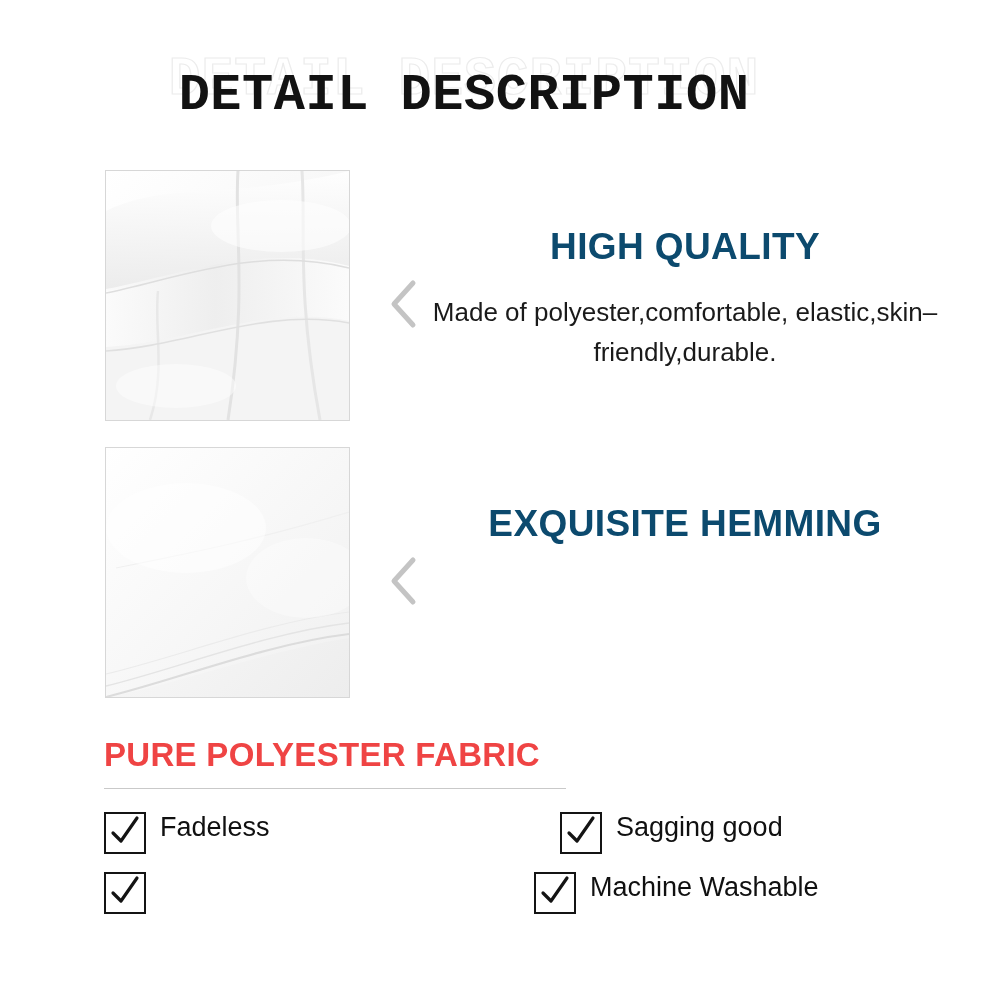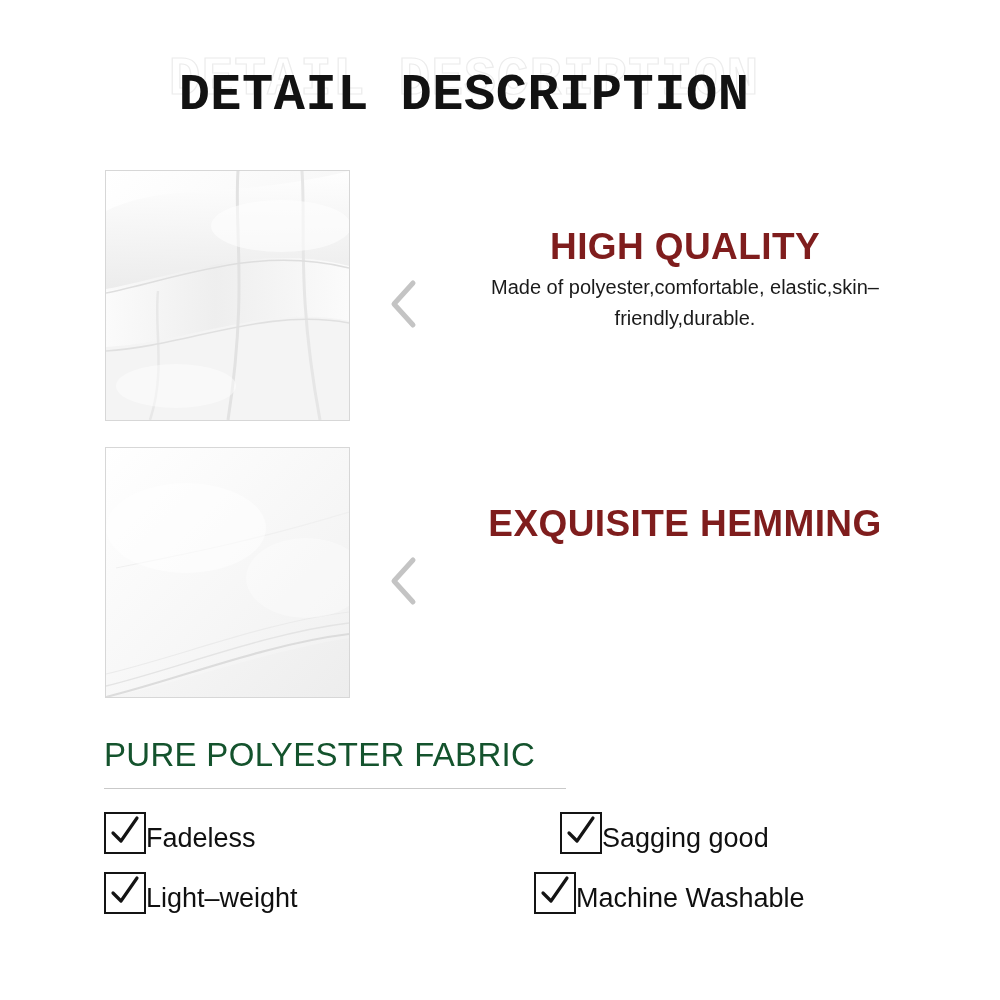--- a/index.html
+++ b/index.html
@@ -84,69 +84,70 @@
   .feature-text {
     position: absolute;
     left: 430px;
     width: 510px;
     text-align: center;
   }
   .feature-title {
     font-size: 37px;
     font-weight: 700;
     letter-spacing: 0.4px;
-    color: #7f1d1d;
+    color: #0c4a6e;
     white-space: nowrap;
   }
   .feature-desc {
-    margin-top: 4px;
-    font-size: 20px;
+    margin-top: 24px;
+    font-size: 26px;
     line-height: 1.55;
     color: #1a1a1a;
     font-weight: 400;
   }
   .r1-text { top: 56px; }
   .r2-text { top: 320px; }
 
   
   .bottom {
     position: absolute;
     left: 0;
     top: 736px;
     width: 1000px;
   }
   .bottom-title {
     position: absolute;
     left: 104px;
     top: 0;
     font-size: 33px;
-    font-weight: 400;
+    font-weight: 700;
     letter-spacing: 0.3px;
-    color: #14532d;
+    color: #ef4444;
     white-space: nowrap;
   }
   .bottom-rule {
     position: absolute;
     left: 104px;
     top: 52px;
     width: 462px;
     height: 1px;
     background: #c9c9c9;
   }
 
   .check-grid {
     position: absolute;
     left: 104px;
     top: 76px;
     width: 800px;
   }
   .check-item {
     position: absolute;
     display: flex;
-    align-items: flex-end;
+    align-items: flex-start;
+    gap: 14px;
   }
   .check-item.c0 { left: 0px;   top: 0px; }
   .check-item.c1 { left: 408px; top: 0px; padding-left: 48px; }
   .check-item.c2 { left: 0px;   top: 60px; }
   .check-item.c3 { left: 408px; top: 60px; margin-left: 22px; }
 
   .checkbox {
     width: 38px;
     height: 38px;
     border: 2.5px solid #141414;
@@ -281,21 +282,20 @@
       </span>
       <span class="check-label">Sagging good</span>
     </div>
 
     <div class="check-item c2">
       <span class="checkbox">
         <svg viewBox="0 0 34 34" aria-hidden="true">
           <polyline points="5,18 13,26 29,3" fill="none" stroke="#141414" stroke-width="3.2" stroke-linecap="round" stroke-linejoin="round"></polyline>
         </svg>
       </span>
-      <span class="check-label">Light–weight</span>
     </div>
 
     <div class="check-item c3">
       <span class="checkbox">
         <svg viewBox="0 0 34 34" aria-hidden="true">
           <polyline points="5,18 13,26 29,3" fill="none" stroke="#141414" stroke-width="3.2" stroke-linecap="round" stroke-linejoin="round"></polyline>
         </svg>
       </span>
       <span class="check-label">Machine Washable</span>
     </div>

